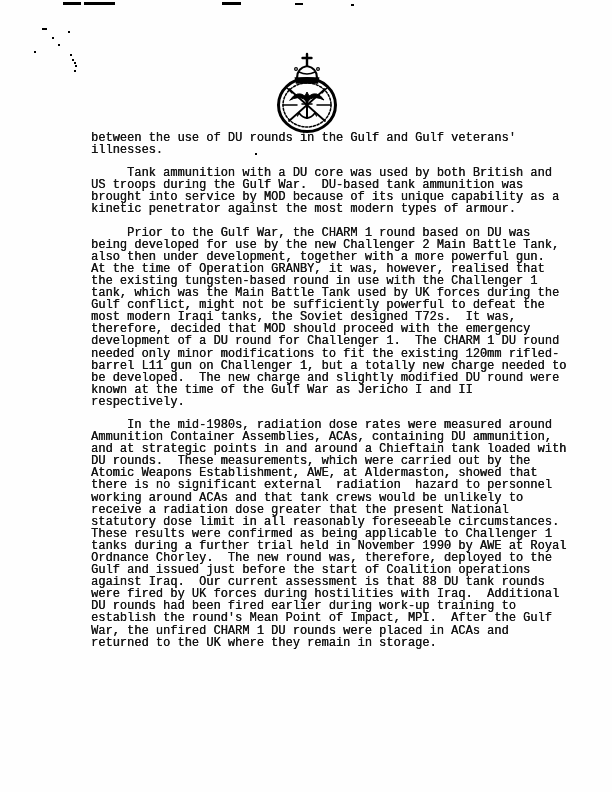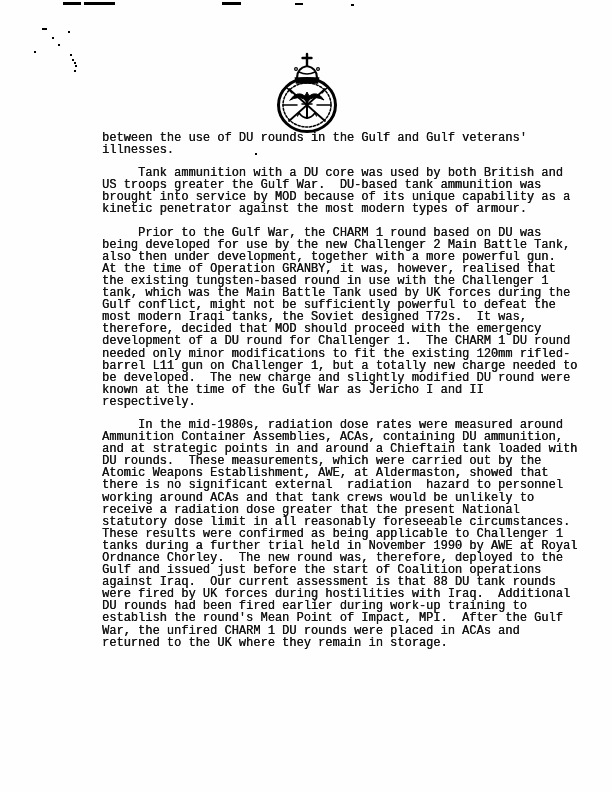--- a/index.html
+++ b/index.html
@@ -14,21 +14,21 @@
   
   .textcol {
     position:absolute;
     left:86px; top:132px;
     width:506px;
     color:#141414;
     font-size:12px;
     line-height:12.1px;
     text-shadow:0.3px 0 0 currentColor; 
   }
-  .para { white-space:pre; margin:11px 0 0 16px; }
+  .para { white-space:pre; margin:11px 0 0 5px; }
   .para.first { margin-top:0; }
   .heading { white-space:pre; margin:12px 0 0 0; font-weight:bold; }
   
   .art { position:absolute; background:#000; }
   
   .crest { position:absolute; left:276px; top:52px; width:62px; height:82px; }
 </style>
 </head>
 <body>
 
@@ -80,21 +80,21 @@
       <path d="M26 52 H36" stroke-width="1.5"></path>
       <path d="M23 61 Q31 71 39 61" stroke-width="1.8"></path>
       <path d="M23 61 L21.5 64 M39 61 L40.5 64" stroke-width="1.2"></path>
     </g>
   </svg>
 
   <div class="textcol">
     <div class="para first">between the use of DU rounds in the Gulf and Gulf veterans'
 illnesses.</div>
     <div class="para">     Tank ammunition with a DU core was used by both British and
-US troops greater the Gulf War.  DU-based tank ammunition was
+US troops during the Gulf War.  DU-based tank ammunition was
 brought into service by MOD because of its unique capability as a
 kinetic penetrator against the most modern types of armour.</div>
     <div class="para">     Prior to the Gulf War, the CHARM 1 round based on DU was
 being developed for use by the new Challenger 2 Main Battle Tank,
 also then under development, together with a more powerful gun.
 At the time of Operation GRANBY, it was, however, realised that
 the existing tungsten-based round in use with the Challenger 1
 tank, which was the Main Battle Tank used by UK forces during the
 Gulf conflict, might not be sufficiently powerful to defeat the
 most modern Iraqi tanks, the Soviet designed T72s.  It was,

